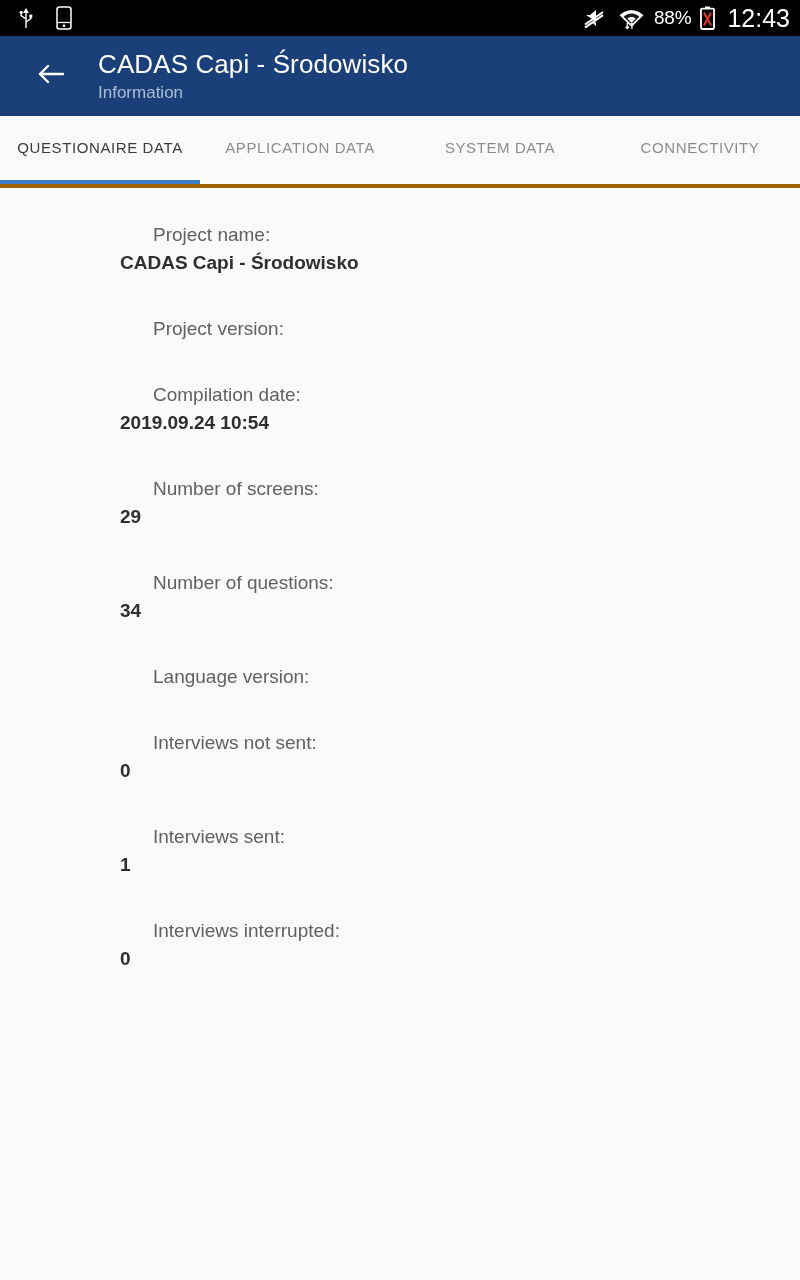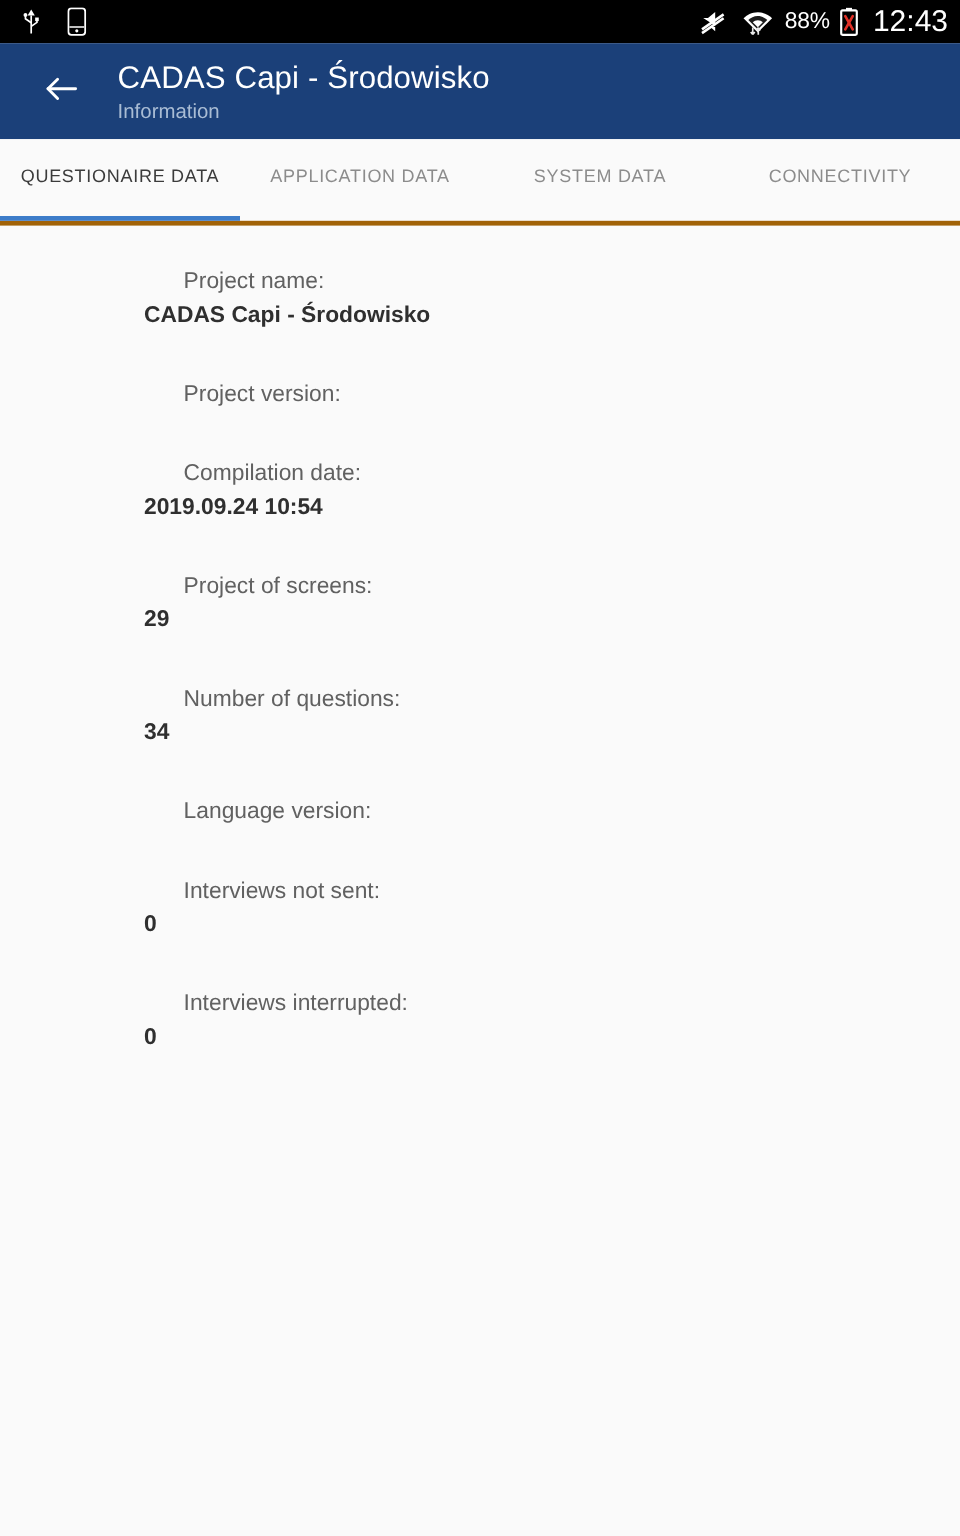--- a/index.html
+++ b/index.html
@@ -272,38 +272,42 @@
     <div class="field">
       <div class="field-label">Project version:</div>
     </div>
 
     <div class="field">
       <div class="field-label">Compilation date:</div>
       <div class="field-value">2019.09.24 10:54</div>
     </div>
 
     <div class="field">
-      <div class="field-label">Project of screens:</div>
+      <div class="field-label">Number of screens:</div>
       <div class="field-value">29</div>
     </div>
 
     <div class="field">
       <div class="field-label">Number of questions:</div>
       <div class="field-value">34</div>
     </div>
 
     <div class="field">
       <div class="field-label">Language version:</div>
     </div>
 
     <div class="field">
       <div class="field-label">Interviews not sent:</div>
       <div class="field-value">0</div>
     </div>
 
+    <div class="field">
+      <div class="field-label">Interviews sent:</div>
+      <div class="field-value">1</div>
+    </div>
 
     <div class="field">
       <div class="field-label">Interviews interrupted:</div>
       <div class="field-value">0</div>
     </div>
 
   </div>
 </div>
 
 </body></html>

